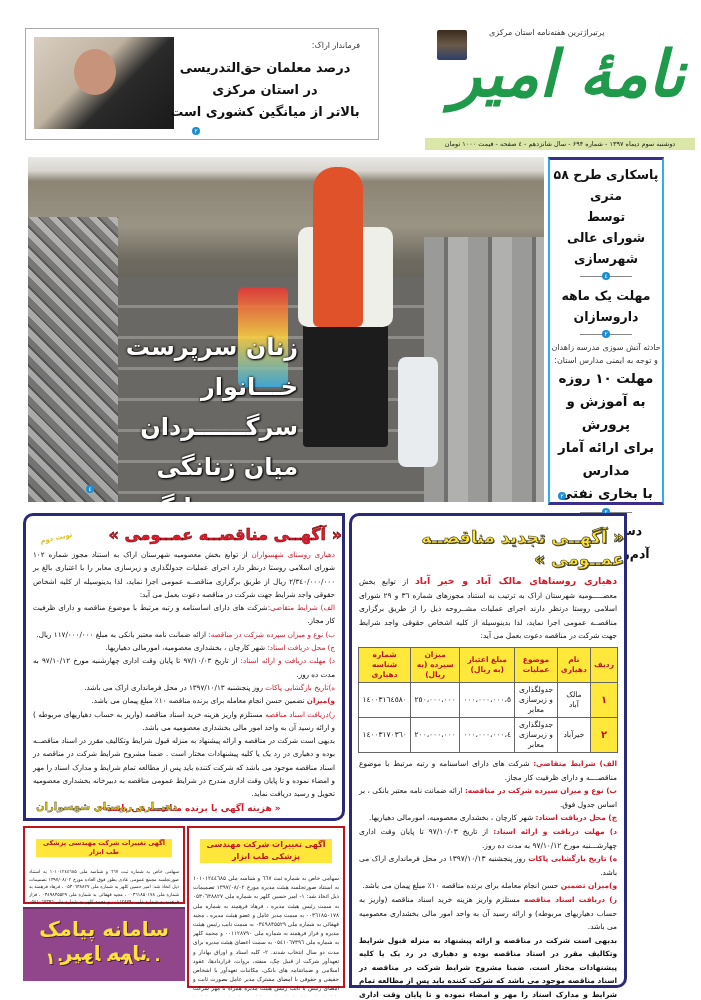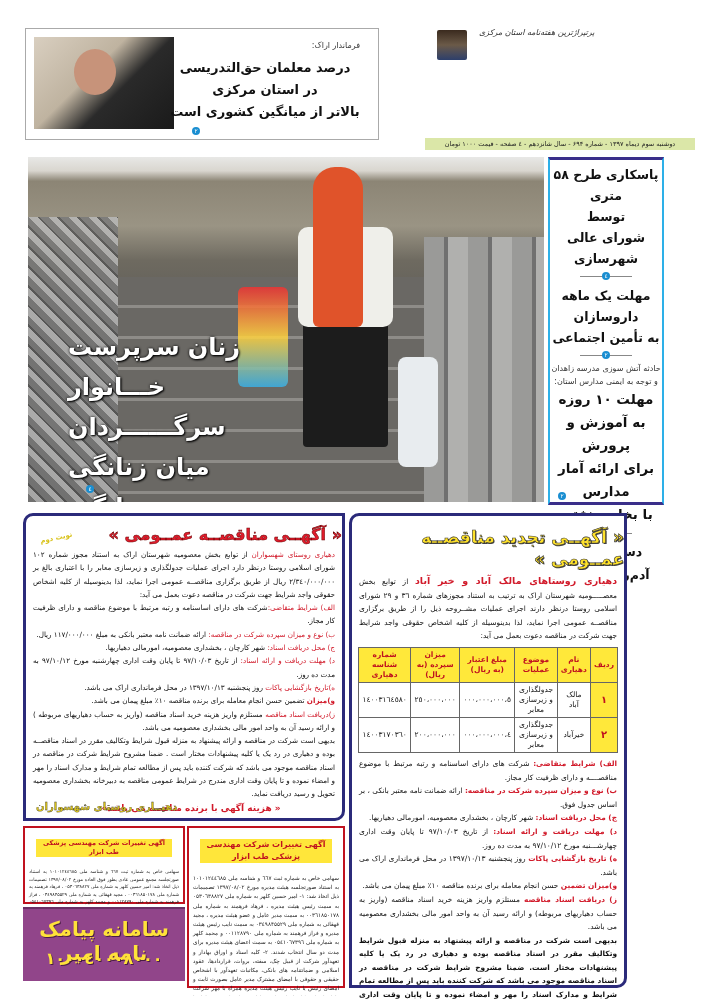--- a/index.html
+++ b/index.html
@@ -3,21 +3,21 @@
 <meta charset="utf-8">
 <style>
   html, body { margin:0; padding:0; background:#ffffff; }
   body { width:701px; height:1000px; position:relative; overflow:hidden; font-family:"DejaVu Sans", sans-serif; color:#111; }
   .abs { position:absolute; }
   .rtl { direction:rtl; }
 
   
   #masthead { left:425px; top:20px; width:270px; height:125px; }
   #logo-text { position:absolute; right:10px; top:22px; font-family:"DejaVu Serif", serif; font-size:64px; font-weight:bold; color:#1e9a4a; line-height:1; font-style:italic; letter-spacing:-2px; }
-  #tagline { position:absolute; left:54px; top:8px; font-size:8px; font-style:italic; color:#333; }
+  #tagline { position:absolute; left:64px; top:8px; font-size:8px; color:#333; }
   #portrait { position:absolute; left:12px; top:10px; width:30px; height:30px; background:linear-gradient(#3a2a1e,#6b5a48 50%,#2d3f6b); border-radius:2px; }
   #dateline { position:absolute; left:0; top:118px; width:270px; height:12px; background:#dbe7a8; font-size:6.5px; color:#222; text-align:center; line-height:12px; }
 
   
   #teaser { left:25px; top:28px; width:352px; height:110px; border:1px solid #aaa; background:#fff; }
   #teaser-photo { position:absolute; left:8px; top:8px; width:140px; height:92px; background:linear-gradient(135deg,#d9cfc0 0%,#bfb3a0 40%,#2a2a2a 60%,#1a1a1a 100%); }
   #teaser-photo .face { position:absolute; left:40px; top:12px; width:42px; height:46px; border-radius:50%; background:#c7937a; }
   #teaser-kicker { position:absolute; right:18px; top:12px; font-size:8px; color:#333; }
   #teaser-title { position:absolute; right:18px; top:28px; width:190px; text-align:center; font-size:13px; font-weight:bold; line-height:22px; color:#111; }
   .num-dot { display:inline-block; width:8px; height:8px; border-radius:50%; background:#1a8ed1; color:#fff; font-size:6px; line-height:8px; text-align:center; }
@@ -29,21 +29,21 @@
   #main-photo .wall-left { position:absolute; left:0; top:60px; width:90px; height:285px; background:repeating-linear-gradient(45deg,#7a7a7a 0 6px,#b8b8b8 6px 12px,#555 12px 14px); opacity:.85; }
   #main-photo .wall-right { position:absolute; right:0; top:80px; width:120px; height:265px; background:repeating-linear-gradient(90deg,#9a9a98 0 20px,#707070 20px 24px,#b0b0ae 24px 44px); }
   #main-photo .stairs { position:absolute; left:90px; right:120px; top:120px; bottom:0; background:repeating-linear-gradient(180deg,#6a6864 0 28px,#8e8c88 28px 31px); }
   #main-photo .person { position:absolute; left:250px; top:10px; width:130px; height:335px; }
   #main-photo .scarf { position:absolute; left:35px; top:0; width:50px; height:160px; background:#e0532a; border-radius:22px 22px 6px 6px; }
   #main-photo .vest { position:absolute; left:20px; top:60px; width:95px; height:100px; background:#efefea; border-radius:10px; }
   #main-photo .skirt { position:absolute; left:25px; top:150px; width:85px; height:130px; background:#1c1c1c; border-radius:4px; }
   #main-photo .bag1 { position:absolute; left:-40px; top:120px; width:50px; height:100px; background:linear-gradient(#e33,#ffd23f,#3ab0e6); opacity:.85; border-radius:6px; }
   #main-photo .bag2 { position:absolute; left:120px; top:190px; width:40px; height:110px; background:#e8ecef; border-radius:8px; }
   #photo-headline { position:absolute; left:40px; top:170px; text-align:right; direction:rtl; color:#fff; font-weight:bold; font-size:24px; line-height:40px; text-shadow:1px 1px 2px #000, 0 0 3px #000; width:230px; }
-  #photo-headline .line { display:block; text-align:left; }
+  #photo-headline .line { display:block; text-align:right; }
 
   
   #rcol { left:548px; top:157px; width:116px; height:348px; border:2px solid #2db0e8; border-top:3px solid #3a2f8a; border-bottom:3px solid #3a2f8a; background:#fff; box-sizing:border-box; }
   #rcol .item { text-align:center; direction:rtl; font-weight:bold; }
   .r-t1 { font-size:12.5px; line-height:21px; color:#111; margin-top:4px; }
   .sep { height:10px; position:relative; margin:2px 30px; }
   .sep::before { content:""; position:absolute; left:0; right:0; top:5px; border-top:1px solid #888; }
   .sep .num-dot { position:absolute; left:50%; margin-left:-4px; top:1px; }
   .r-small { font-size:8px; font-weight:normal; line-height:13px; color:#333; }
   .r-big { font-size:13.5px; line-height:23px; color:#111; }
@@ -74,20 +74,21 @@
   #sms-box { left:23px; top:907px; width:162px; height:72px; background:#91458a; border-top:2px solid #6a2f66; }
   #sms-title { position:absolute; left:0; right:0; top:8px; text-align:center; font-weight:bold; font-size:20px; color:#ffe23a; direction:rtl; text-shadow:1px 1px 0 #4a1e45; }
   #sms-number { position:absolute; left:0; right:0; top:40px; text-align:center; font-weight:bold; font-size:16px; color:#ffe23a; letter-spacing:2px; text-shadow:1px 1px 0 #4a1e45; }
 </style>
 </head>
 <body>
 
 <div id="masthead" class="abs">
   <div id="portrait"></div>
   <div id="tagline" class="rtl">پرتیراژترین هفته‌نامه استان مرکزی</div>
+  <div id="logo-text" class="rtl">نامهٔ امیر</div>
   <div id="dateline" class="rtl">دوشنبه سوم دیماه ۱۳۹۷ - شماره ۶۹۴ - سال شانزدهم - ٤ صفحه - قیمت ۱۰۰۰ تومان</div>
 </div>
 
 <div id="teaser" class="abs">
   <div id="teaser-photo">
       <div class="face"></div>
     </div>
   <div id="teaser-kicker" class="rtl">فرماندار اراک:</div>
   <div id="teaser-title" class="rtl">
     <div>درصد معلمان حق‌التدریسی</div>
@@ -122,21 +123,20 @@
     <div>پاسکاری طرح ۵۸ متری</div>
     <div>توسط</div>
     <div>شورای عالی شهرسازی</div>
   </div>
   <div class="sep">
       <span class="num-dot">٤</span>
     </div>
   <div class="item r-t1">
     <div>مهلت یک ماهه</div>
     <div>داروسازان</div>
-    <div>به تأمین اجتماعی</div>
   </div>
   <div class="sep">
       <span class="num-dot">۲</span>
     </div>
   <div class="item">
     <div class="r-small">حادثه آتش سوزی مدرسه زاهدان</div>
     <div class="r-small">و توجه به ایمنی مدارس استان:</div>
     <div class="r-big">مهلت ۱۰ روزه</div>
     <div class="r-big">به آموزش و پرورش</div>
     <div class="r-big">برای ارائه آمار مدارس</div>

